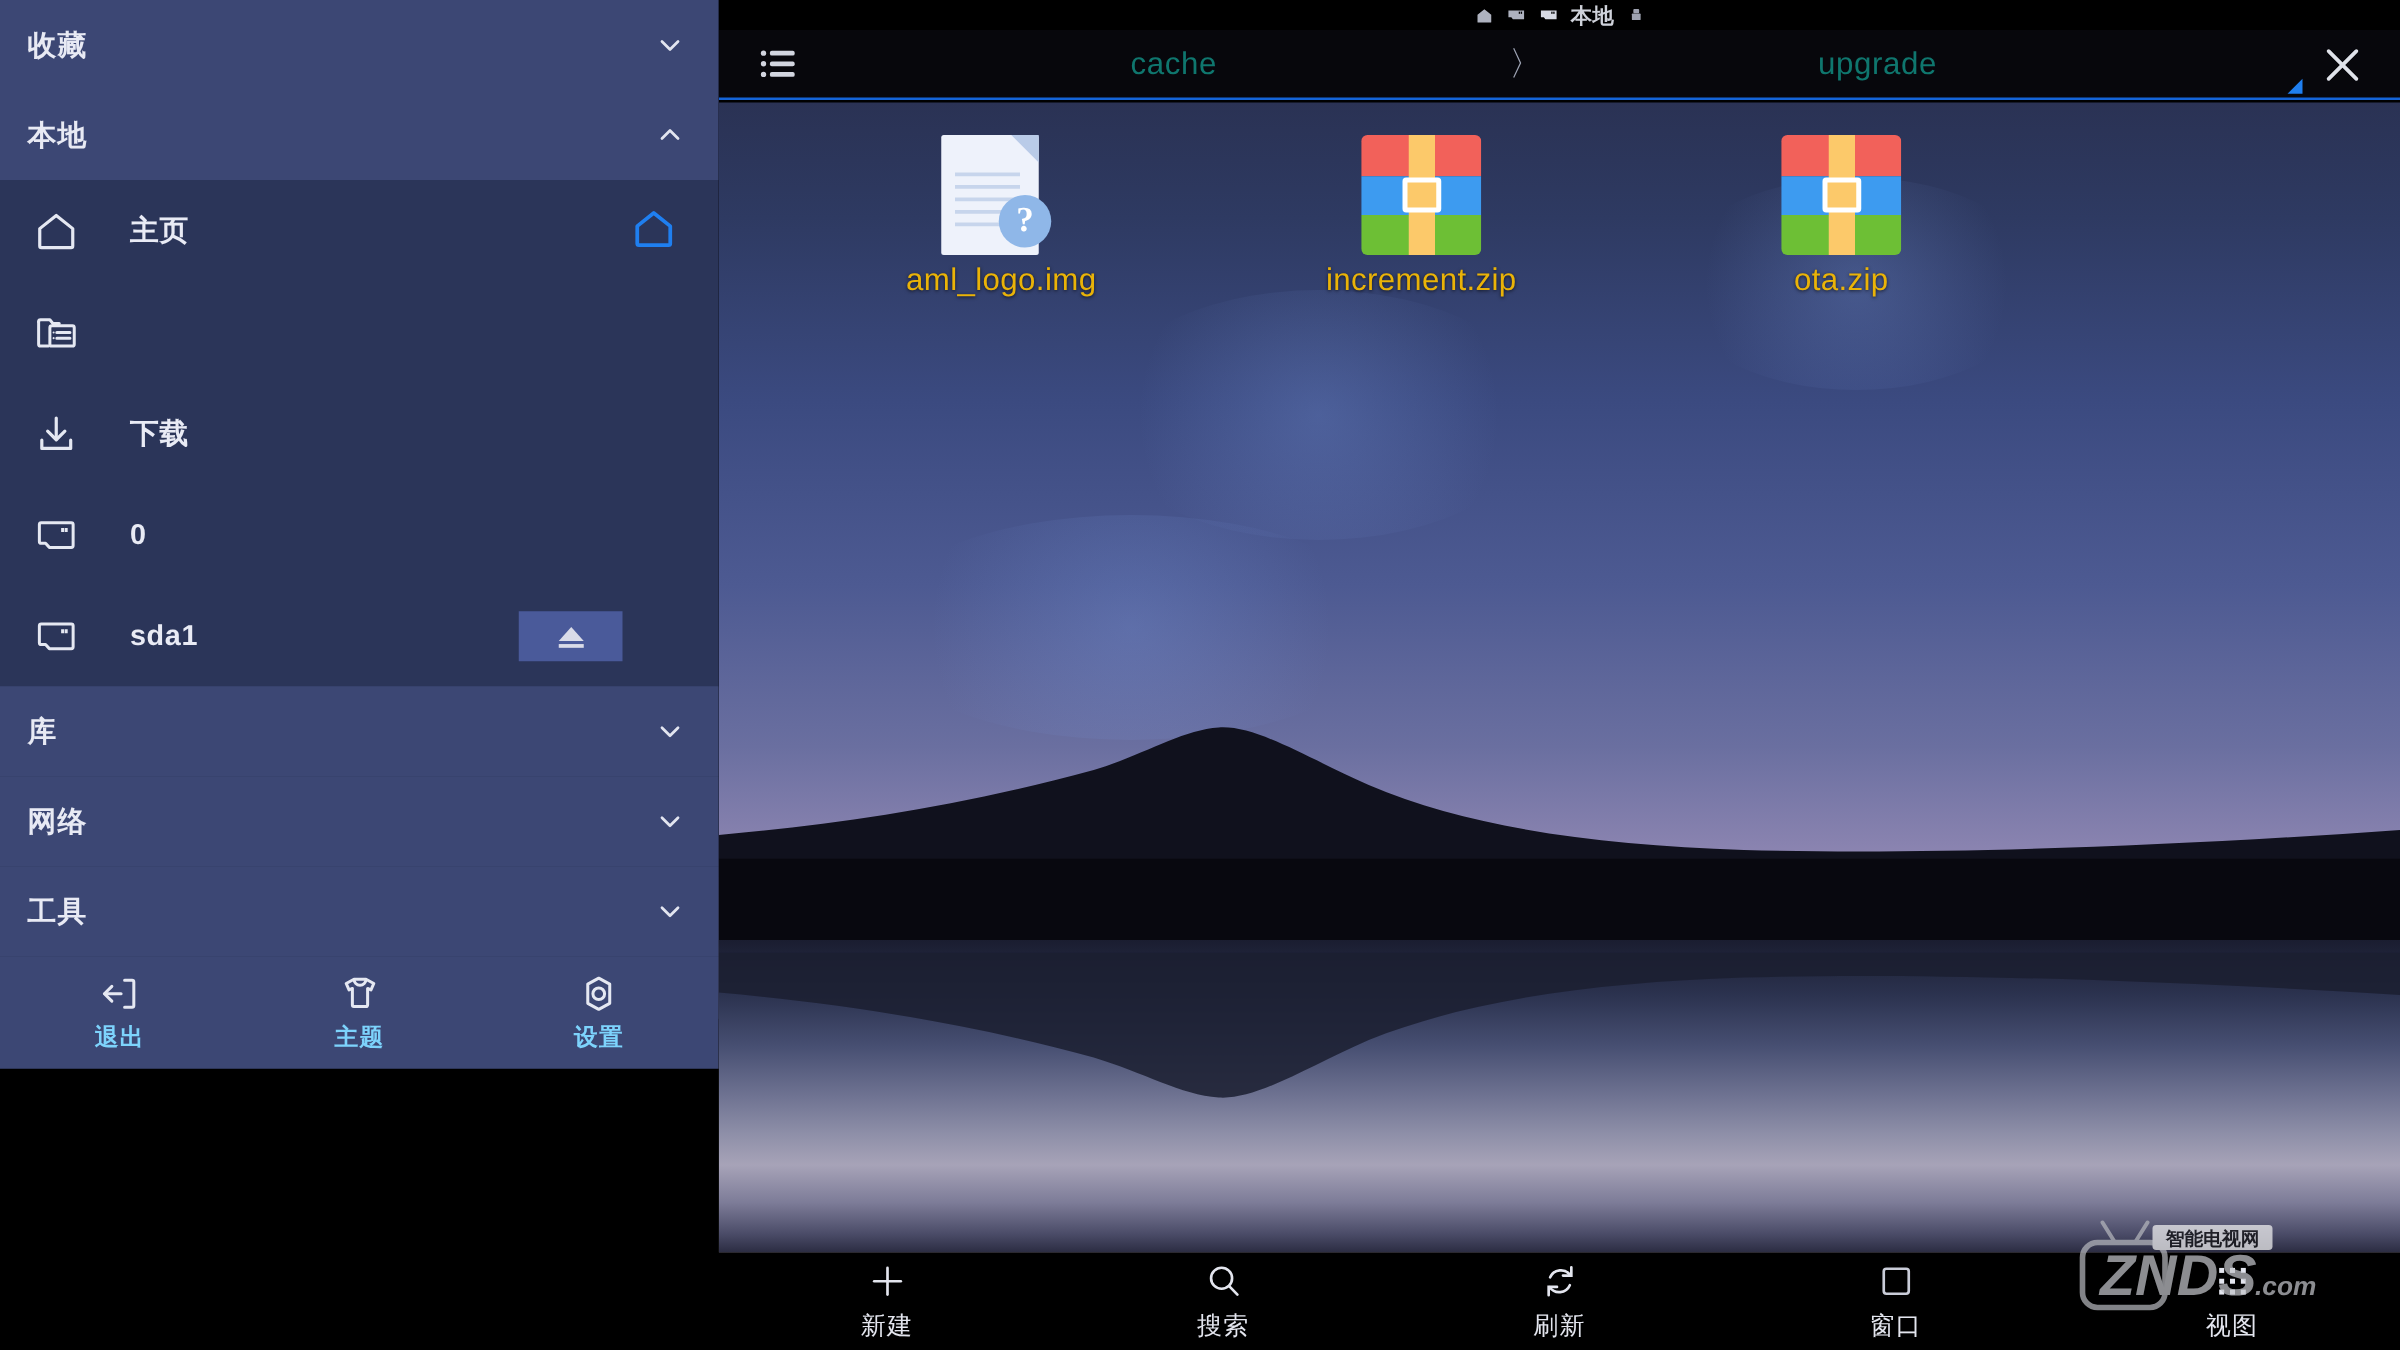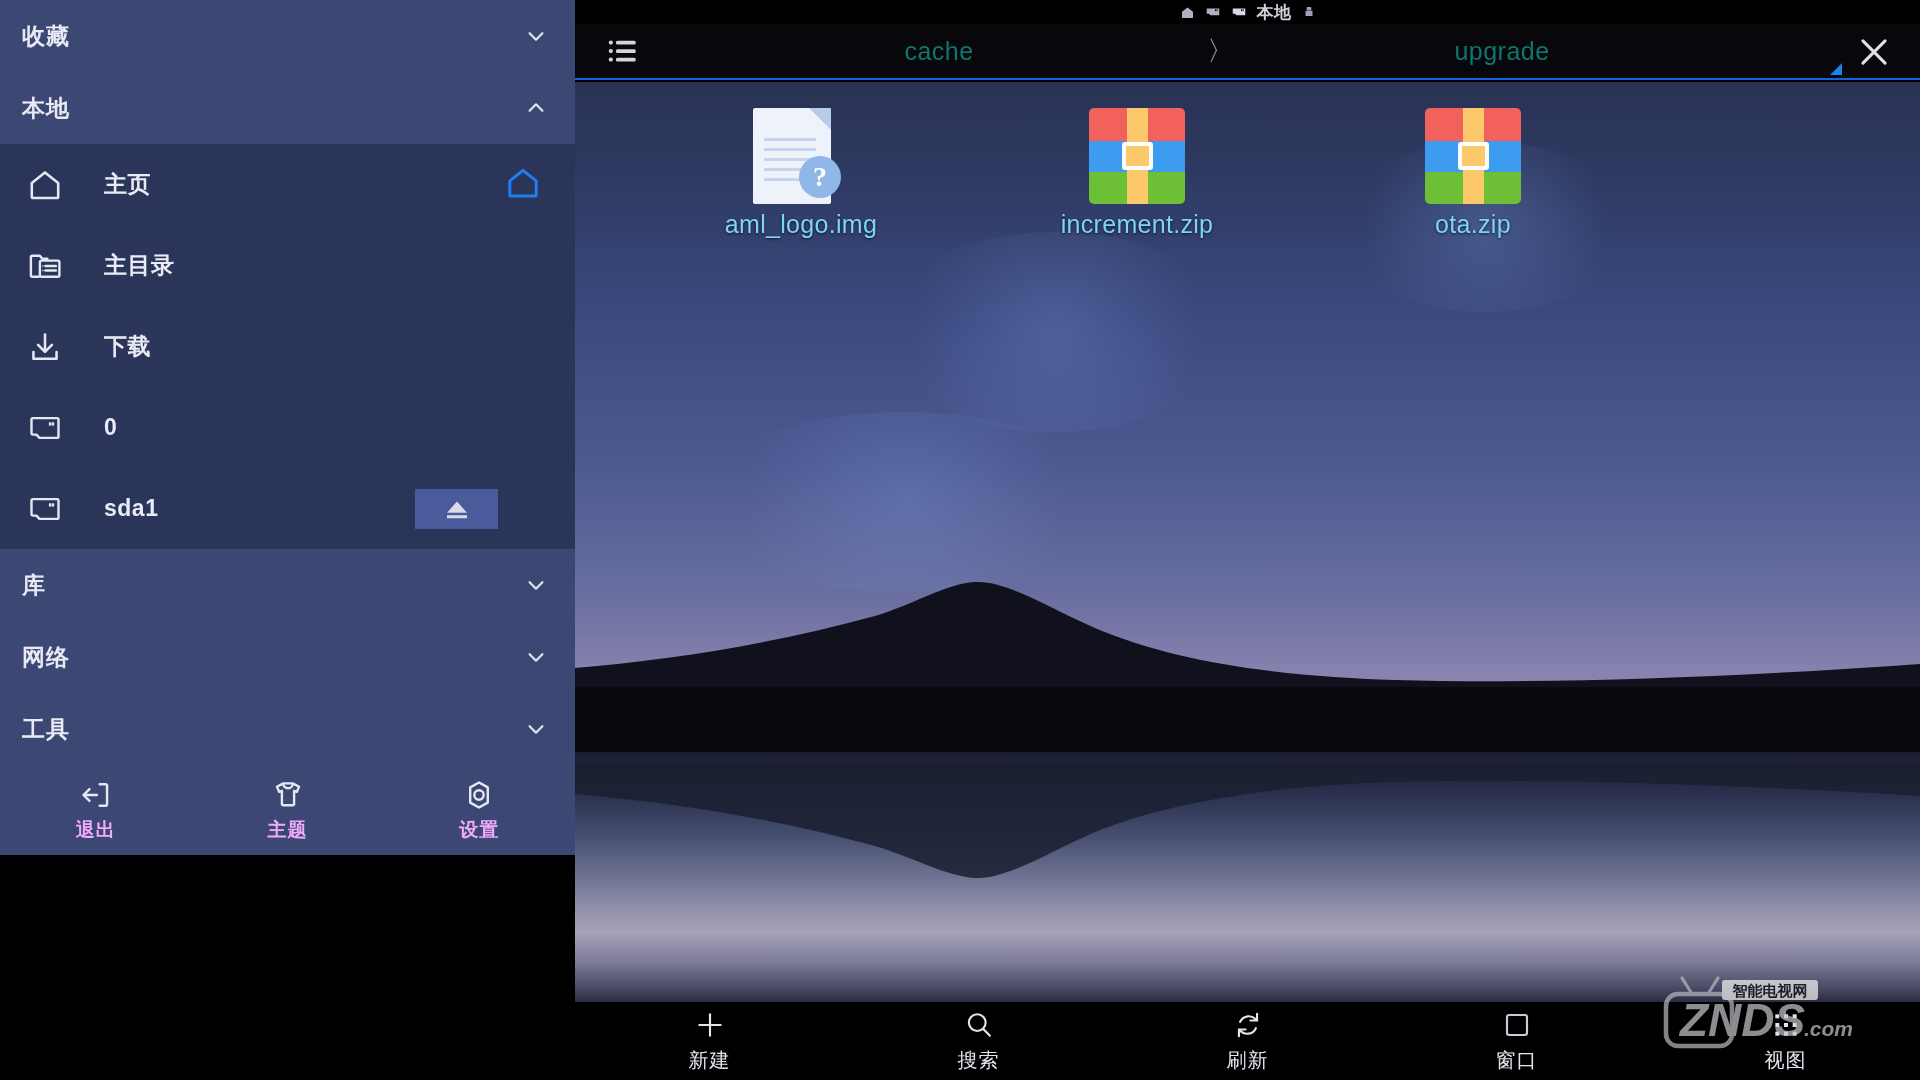--- a/index.html
+++ b/index.html
@@ -58,21 +58,21 @@
   #sidebar-footer {
     flex:0 0 90px; height:90px;
     background:#3c4774;
     display:flex; align-items:center;
   }
   .sb-foot-btn {
     flex:1 1 0; height:100%;
     display:flex; flex-direction:column;
     align-items:center; justify-content:center;
     gap:5px;
-    color:#f0abfc;
+    color:#7dd3fc;
   }
   .sb-foot-btn .t { font-size:19px; font-weight:700; letter-spacing:1px; }
 
   
   #main {
     position:absolute; left:575px; top:0; width:1345px; height:1080px;
     background:#000;
     overflow:hidden;
   }
   #statusbar {
@@ -142,21 +142,21 @@
   }
   .file-item {
     width:336px; height:150px;
     display:flex; flex-direction:column;
     align-items:center; justify-content:flex-start;
     padding-top:14px;
   }
   .file-icon-wrap { width:96px; height:96px; position:relative; }
   .file-name {
     margin-top:6px;
-    color:#7dd3fc; font-size:25px; font-weight:400;
+    color:#eab308; font-size:25px; font-weight:400;
     letter-spacing:.3px;
     text-shadow:0 1px 3px rgba(0,0,0,.7);
     white-space:nowrap;
   }
   
   .zip-ic { width:96px; height:96px; position:relative; border-radius:5px; overflow:hidden; }
   .zip-r { position:absolute; left:0; width:96px; }
   .zip-r1 { top:0;  height:33px; background:#f2615a; }
   .zip-r2 { top:33px; height:31px; background:#3d9bf0; }
   .zip-r3 { top:64px; height:32px; background:#6dbf35; }
@@ -251,21 +251,20 @@
         <span class="ic">
           <svg viewBox="0 0 24 24" width="36" height="36" fill="none" stroke="#e5e8f2" stroke-width="1.6" stroke-linecap="round" stroke-linejoin="round">
             <path d="M2.6 6.2a1 1 0 0 1 1-1h5l1.6 2h3.4"></path>
             <path d="M2.6 6.2v12a1 1 0 0 0 1 1h4.2"></path>
             <path d="M9.6 8.4h11a1 1 0 0 1 1 1v8.8a1 1 0 0 1-1 1H9.6a1 1 0 0 1-1-1V9.4a1 1 0 0 1 1-1z"></path>
             <path d="M12.3 12h7M12.3 15h7"></path>
             <circle cx="10.6" cy="12" r=".55" fill="#e5e8f2" stroke="none"></circle>
             <circle cx="10.6" cy="15" r=".55" fill="#e5e8f2" stroke="none"></circle>
           </svg>
         </span>
-        <span class="lbl">主目录</span>
       </div>
 
 
       <div class="nav-item">
         <span class="ic">
           <svg viewBox="0 0 24 24" width="36" height="36" fill="none" stroke="#e5e8f2" stroke-width="1.7" stroke-linecap="round" stroke-linejoin="round">
             <line x1="12" y1="3.6" x2="12" y2="14.8"></line>
               <polyline points="7.4,10.6 12,15.2 16.6,10.6"></polyline>
             <polyline points="4.3,15.4 4.3,19.8 19.7,19.8 19.7,15.4"></polyline>
           </svg>

